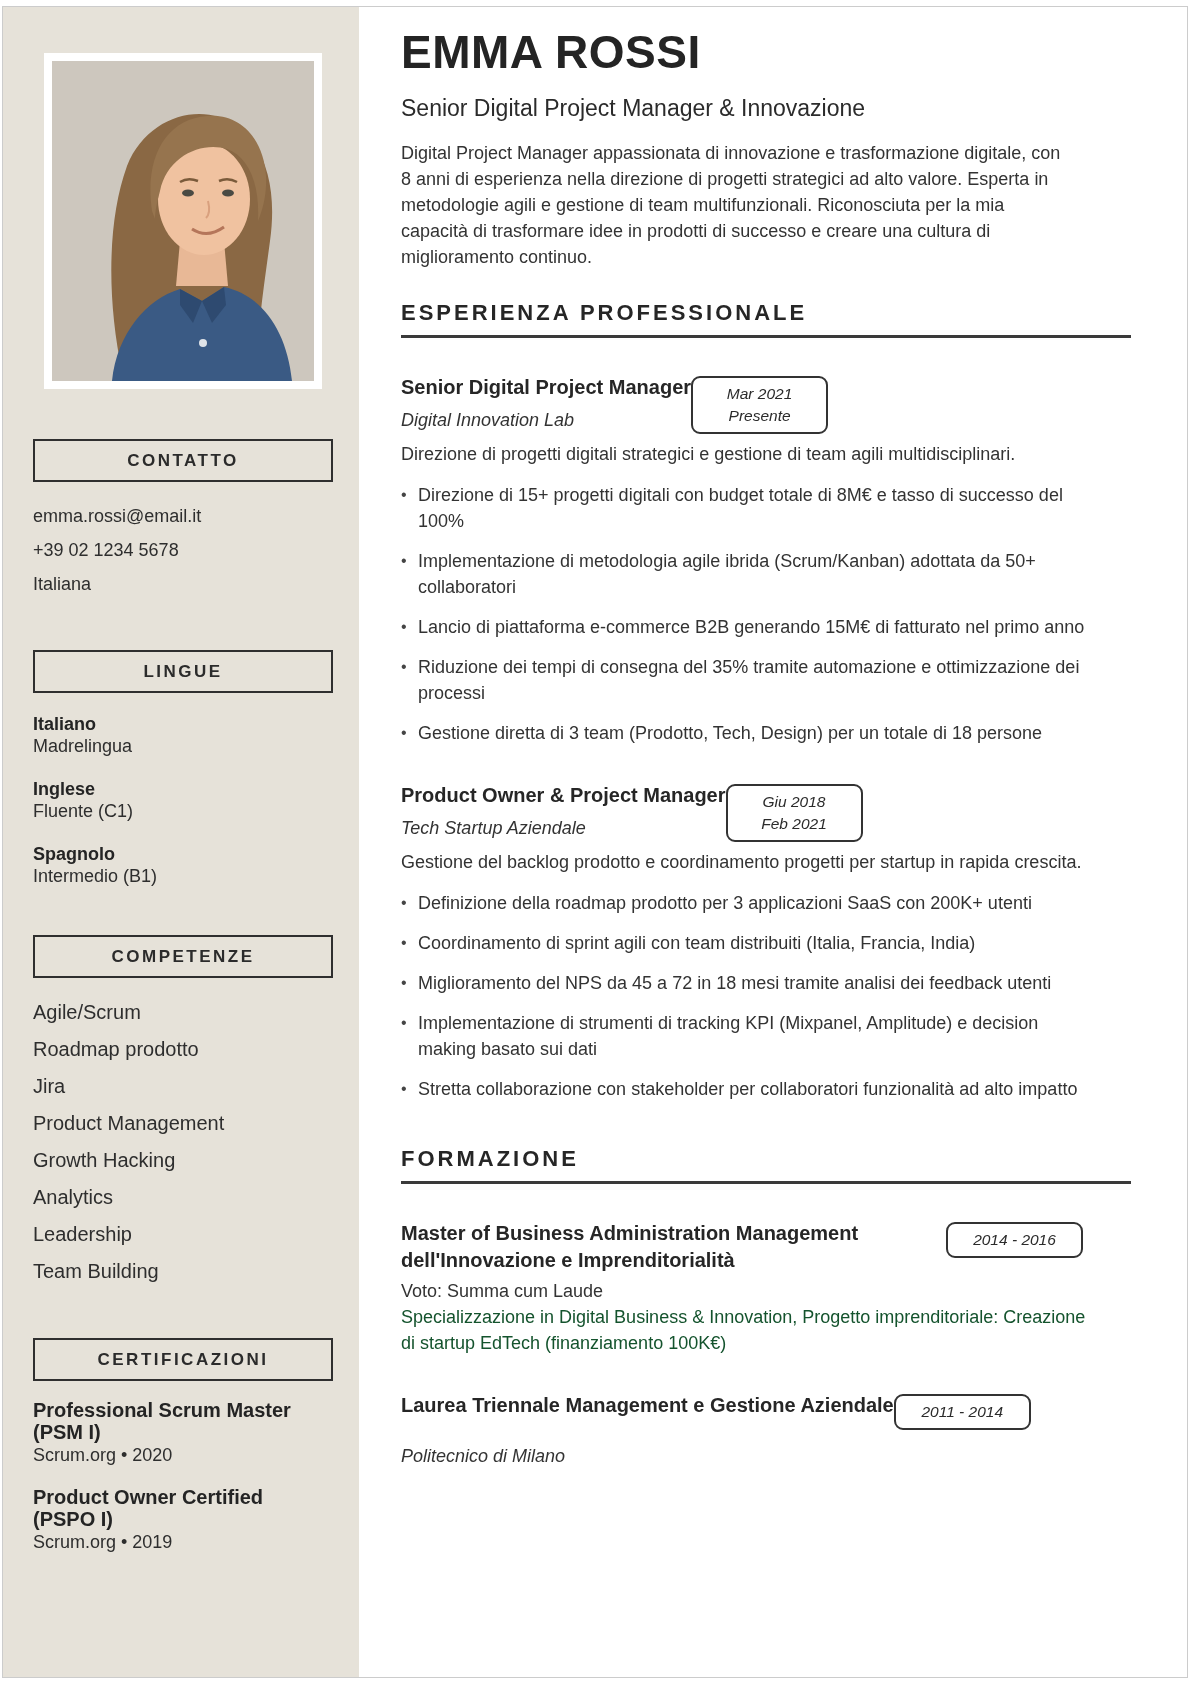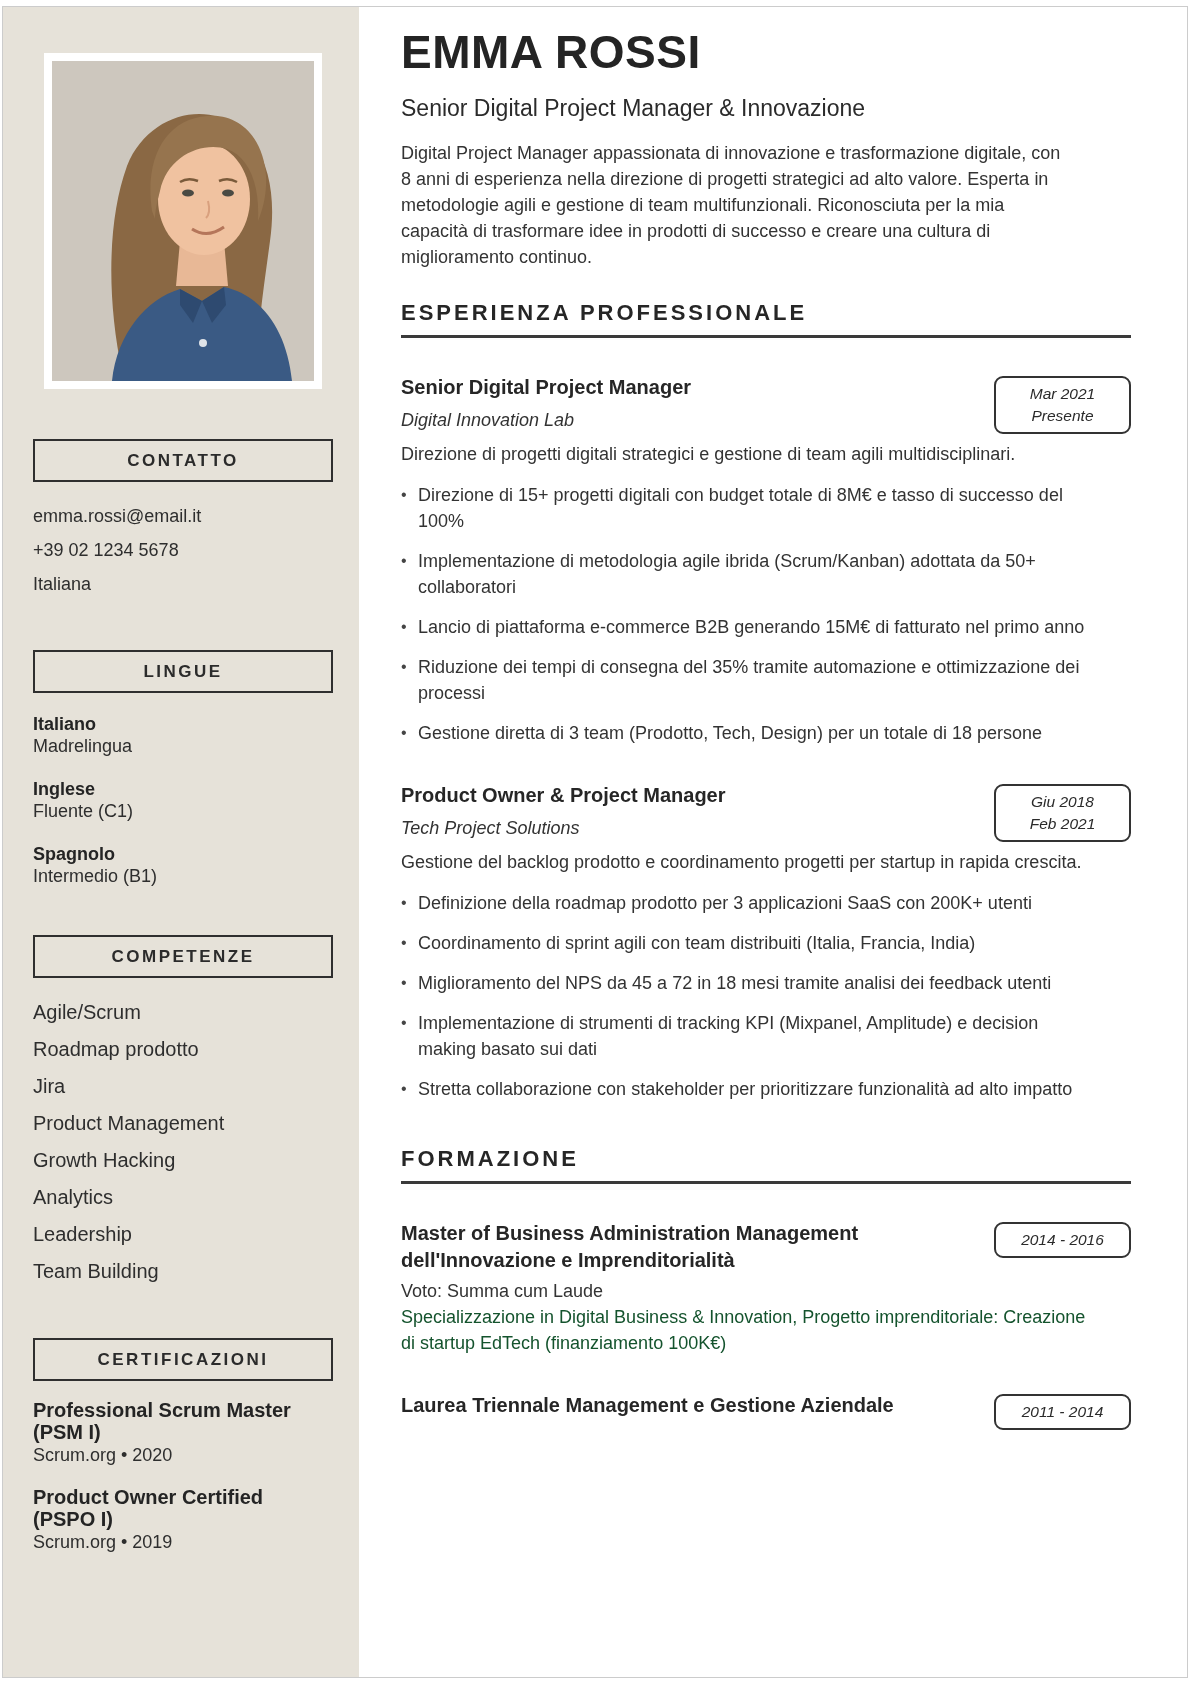--- a/index.html
+++ b/index.html
@@ -88,21 +88,21 @@
     font-size: 22px;
     font-weight: bold;
     letter-spacing: 3px;
     color: #262626;
     border-bottom: 3px solid #3a3a3a;
     padding-bottom: 9px;
   }
   .section-title.spaced { margin-top: 44px; }
 
   .entry { margin-top: 36px; }
-  .entry-head { display: flex; justify-content: space-between; align-items: flex-start; }
+  .entry-head { display: flex; align-items: flex-start; }
   .entry-titles { max-width: 545px; }
   .entry-title { font-size: 20px; font-weight: bold; color: #262626; line-height: 27px; }
   .entry-company { font-size: 18px; font-style: italic; color: #333333; margin-top: 9px; }
 
   .date-badge {
     border: 2px solid #333333;
     border-radius: 9px;
     padding: 5px 12px;
     min-width: 137px;
     text-align: center;
@@ -252,34 +252,34 @@
         <li><span>Lancio di piattaforma e-commerce B2B generando 15M€ di fatturato nel primo anno</span></li>
         <li><span>Riduzione dei tempi di consegna del 35% tramite automazione e ottimizzazione dei processi</span></li>
         <li><span>Gestione diretta di 3 team (Prodotto, Tech, Design) per un totale di 18 persone</span></li>
       </ul>
     </div>
 
     <div class="entry">
       <div class="entry-head">
         <div class="entry-titles">
           <div class="entry-title">Product Owner &amp; Project Manager</div>
-          <div class="entry-company">Tech Project Solutions</div>
+          <div class="entry-company">Tech Startup Aziendale</div>
         </div>
         <div class="date-badge">
           <div>Giu 2018</div>
           <div>Feb 2021</div>
         </div>
       </div>
       <div class="entry-desc">Gestione del backlog prodotto e coordinamento progetti per startup in rapida crescita.</div>
       <ul class="bullets">
         <li><span>Definizione della roadmap prodotto per 3 applicazioni SaaS con 200K+ utenti</span></li>
         <li><span>Coordinamento di sprint agili con team distribuiti (Italia, Francia, India)</span></li>
         <li><span>Miglioramento del NPS da 45 a 72 in 18 mesi tramite analisi dei feedback utenti</span></li>
         <li><span>Implementazione di strumenti di tracking KPI (Mixpanel, Amplitude) e decision making basato sui dati</span></li>
-        <li><span>Stretta collaborazione con stakeholder per prioritizzare funzionalità ad alto impatto</span></li>
+        <li><span>Stretta collaborazione con stakeholder per collaboratori funzionalità ad alto impatto</span></li>
       </ul>
     </div>
 
     <div class="section-title spaced">FORMAZIONE</div>
 
     <div class="entry">
       <div class="entry-head">
         <div class="entry-titles">
           <div class="entry-title">Master of Business Administration Management dell'Innovazione e Imprenditorialità</div>
         </div>
@@ -293,16 +293,17 @@
 
     <div class="entry">
       <div class="entry-head">
         <div class="entry-titles">
           <div class="entry-title">Laurea Triennale Management e Gestione Aziendale</div>
         </div>
         <div class="date-badge">
           <div>2011 - 2014</div>
         </div>
       </div>
+      <div class="edu-school">Politecnico di Milano</div>
     </div>
 
   </div>
 </div>
 
 </body></html>

